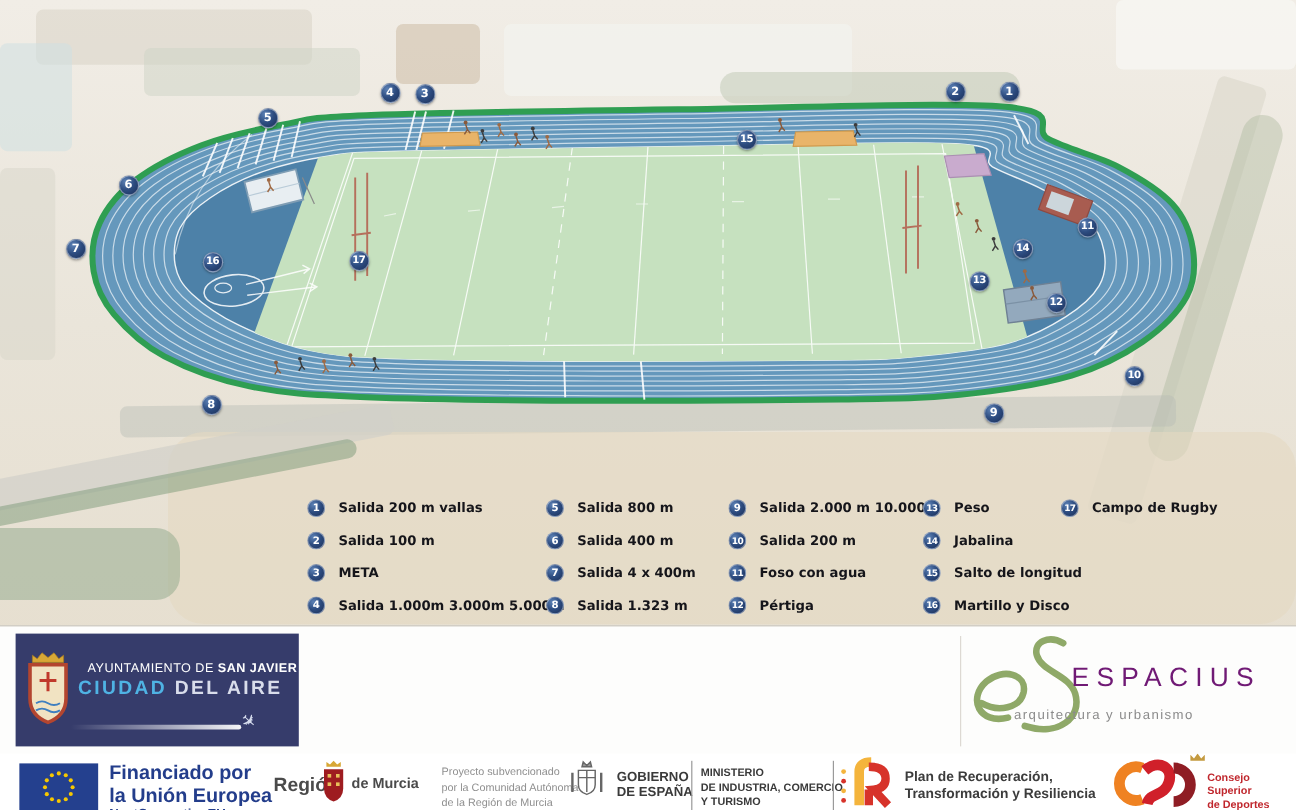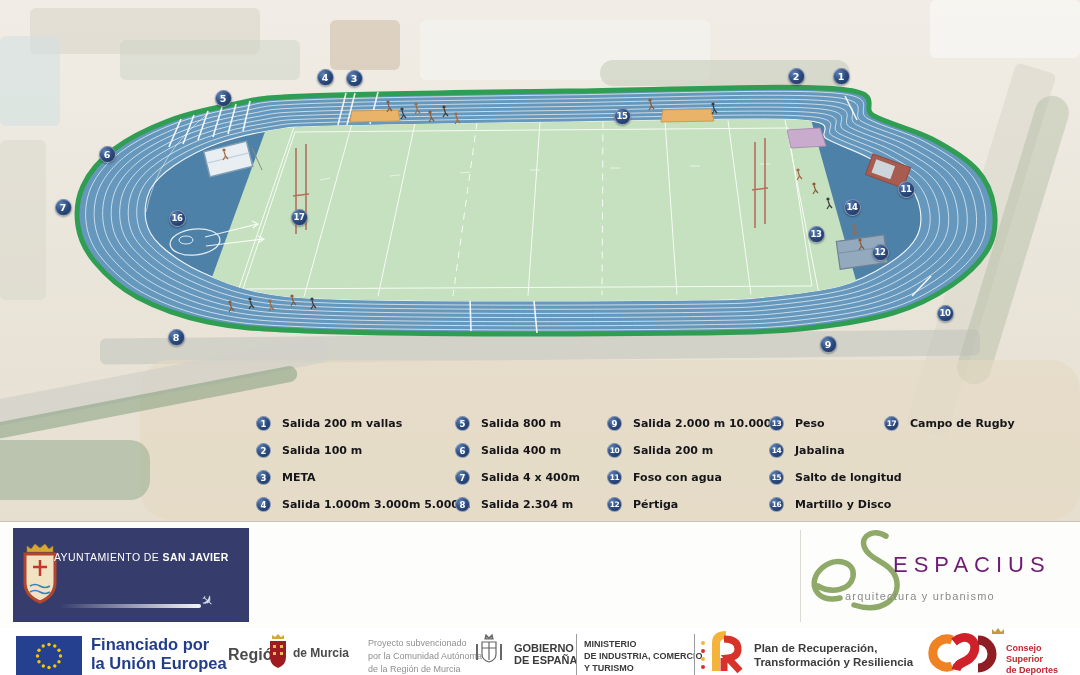--- a/index.html
+++ b/index.html
@@ -26,21 +26,21 @@
      background:radial-gradient(circle at 32% 28%,#5d82b6 0%,#2d4c80 48%,#1b2f58 100%);
      border:1px solid rgba(255,255,255,.4);color:#fff;display:flex;align-items:center;justify-content:center;
      font:bold 8.5px "DejaVu Sans",sans-serif;box-sizing:border-box;}
   .legend-dot.two{font-size:7.5px;letter-spacing:-.5px;}
   .legend-label{margin-left:11px;font:bold 11px "DejaVu Sans",sans-serif;color:#15151a;white-space:nowrap;}
 
   
   .footer{position:absolute;left:0;top:521px;width:1080px;height:107px;background:#fdfdfc;
      border-top:1px solid #c9c4ba;}
   .sj-box{position:absolute;left:13px;top:6px;width:236px;height:94px;background:#363c6b;}
-  .sj-l1{position:absolute;left:41px;top:23px;color:#fff;font-size:10.5px;letter-spacing:.4px;white-space:nowrap;text-align:right;}
+  .sj-l1{position:absolute;left:60px;top:23px;color:#fff;font-size:10.5px;letter-spacing:.4px;white-space:nowrap;text-align:right;}
   .sj-l1 b{font-weight:bold;}
   .sj-l2{position:absolute;left:52px;top:37px;white-space:nowrap;font-weight:bold;}
   .sj-ciudad{color:#4fb3e4;font-size:16px;letter-spacing:2px;}
   .sj-rest{color:#d9ddeb;font-size:16px;letter-spacing:2px;}
   .sj-trail{position:absolute;left:46px;top:76px;width:142px;height:4px;
      background:linear-gradient(to right,rgba(255,255,255,0),rgba(255,255,255,.95));border-radius:2px;}
   .sj-plane{position:absolute;left:188px;top:64px;color:#d5dbec;font-size:15px;transform:rotate(42deg);}
 
   .title-block{position:absolute;left:255px;top:13px;width:540px;text-align:center;
      font-size:18.5px;line-height:27px;color:#2e2e2e;letter-spacing:.2px;}
@@ -261,21 +261,21 @@
         <div class="legend-item" style="top: 27px;">
           <span class="legend-dot">6</span>
           <span class="legend-label">Salida 400 m</span>
         </div>
         <div class="legend-item" style="top: 54px;">
           <span class="legend-dot">7</span>
           <span class="legend-label">Salida 4 x 400m</span>
         </div>
         <div class="legend-item" style="top: 81px;">
           <span class="legend-dot">8</span>
-          <span class="legend-label">Salida 2.304 m</span>
+          <span class="legend-label">Salida 1.323 m</span>
         </div>
       </div>
       <div class="legend-col" style="left: 607px;">
         <div class="legend-item" style="top: 0px;">
           <span class="legend-dot">9</span>
           <span class="legend-label">Salida 2.000 m 10.000m</span>
         </div>
         <div class="legend-item" style="top: 27px;">
           <span class="legend-dot two">10</span>
           <span class="legend-label">Salida 200 m</span>
@@ -317,20 +317,21 @@
 
   <div class="footer">
     <div class="sj-box">
       <svg width="46" height="78" style="position:absolute;left:4px;top:10px">
         <path d="M10,14 L10,8 L14,11 L18,6 L23,10 L28,6 L32,11 L36,8 L36,14 Z" fill="#d8a836" stroke="#a87c20" stroke-width=".6"></path>
         <path d="M8,16 h30 v28 q0,14 -15,20 q-15,-6 -15,-20 Z" fill="#f1e3c2" stroke="#b3452f" stroke-width="3"></path>
         <path d="M23,22 v16 M16,29 h14" stroke="#c0392b" stroke-width="2.5"></path>
         <path d="M13,48 q5,-3 10,0 q5,3 10,0 M13,54 q5,-3 10,0 q5,3 10,0" stroke="#3f7fc0" stroke-width="1.6" fill="none"></path>
       </svg>
       <div class="sj-l1"><span>AYUNTAMIENTO DE </span><b>SAN JAVIER</b></div>
+      <div class="sj-l2"><span class="sj-ciudad">CIUDAD</span><span class="sj-rest"> DEL AIRE</span></div>
       <div class="sj-trail"></div>
       <div class="sj-plane">✈</div>
     </div>
 
 
     <div class="esp-divider"></div>
     <svg width="110" height="90" style="position:absolute;left:798px;top:8px">
       <g fill="none" stroke="#8fa968" stroke-width="5.5" stroke-linecap="round">
         <path d="M42,68 C18,74 8,52 24,38 C38,26 58,32 55,47 C52,60 34,64 20,56"></path>
         <path d="M56,75 C84,84 104,68 98,48 C93,32 70,30 66,16 C63,5 76,-1 88,6"></path>

